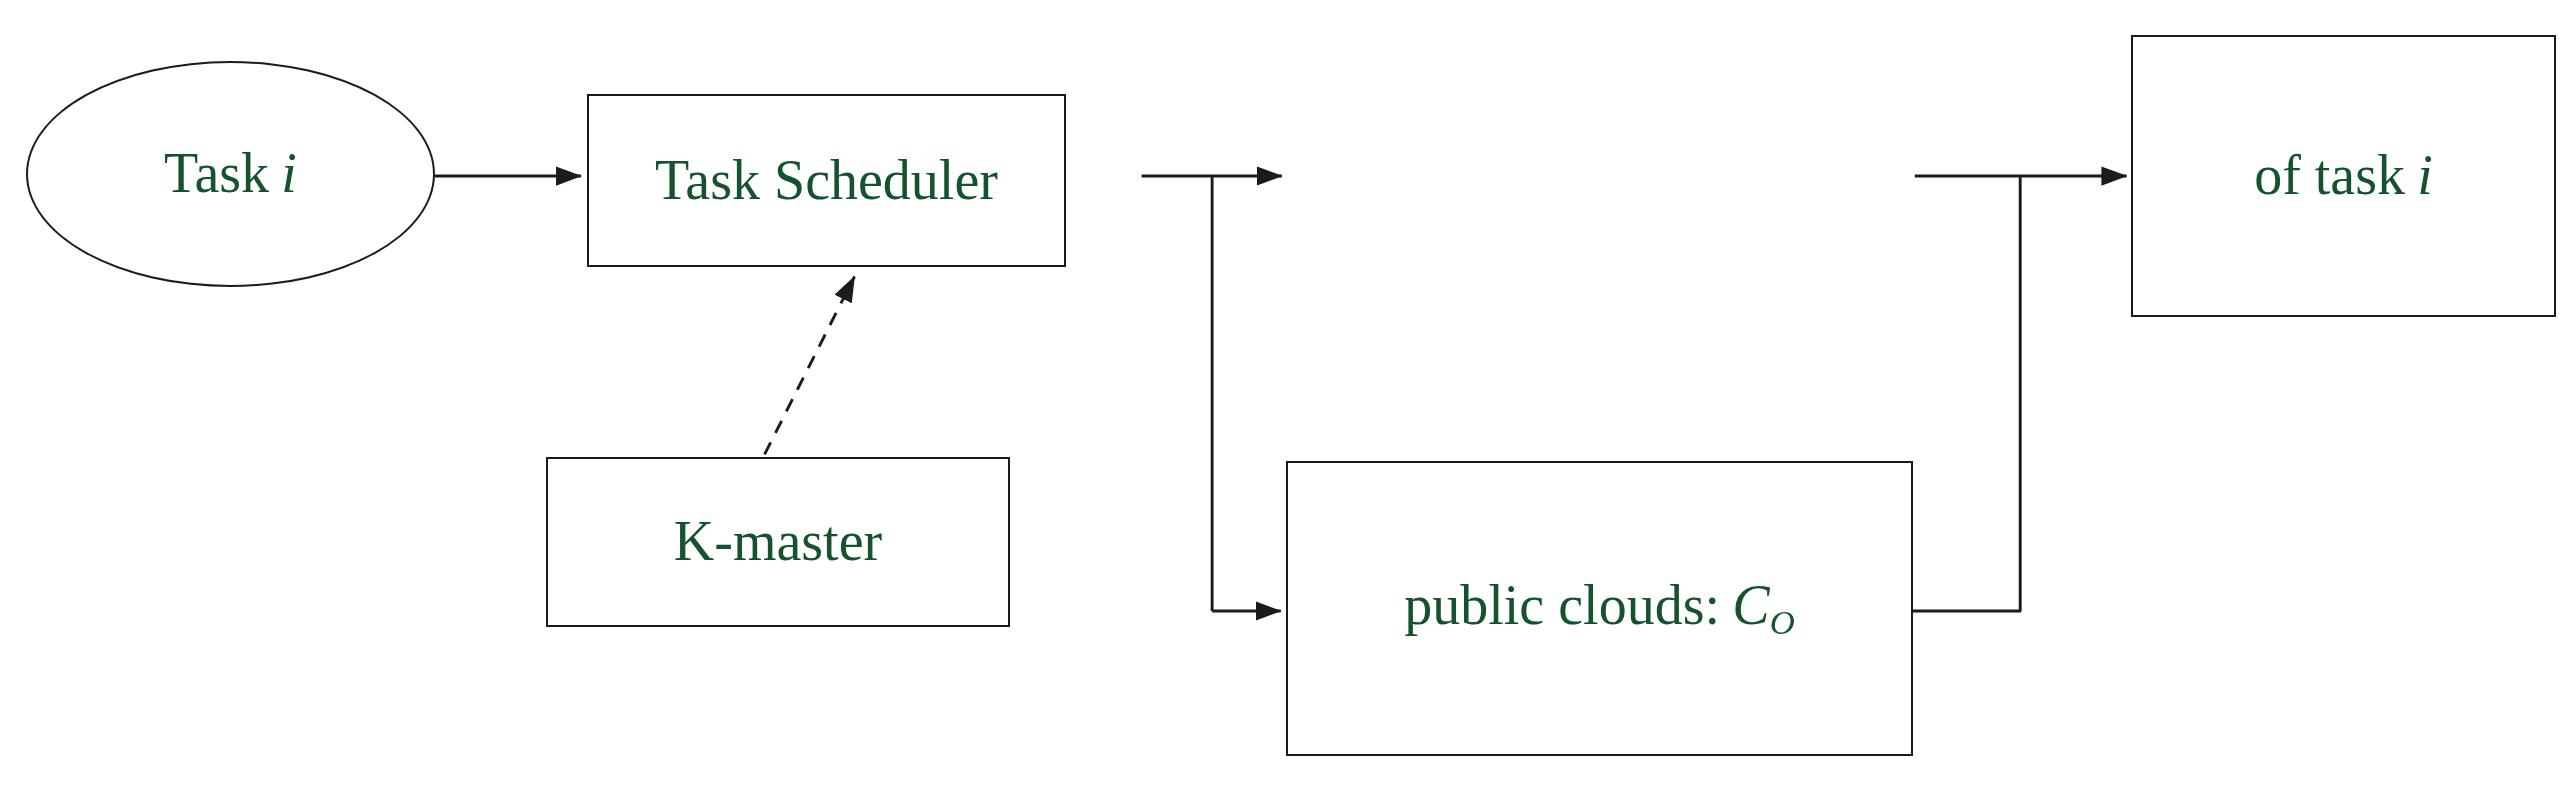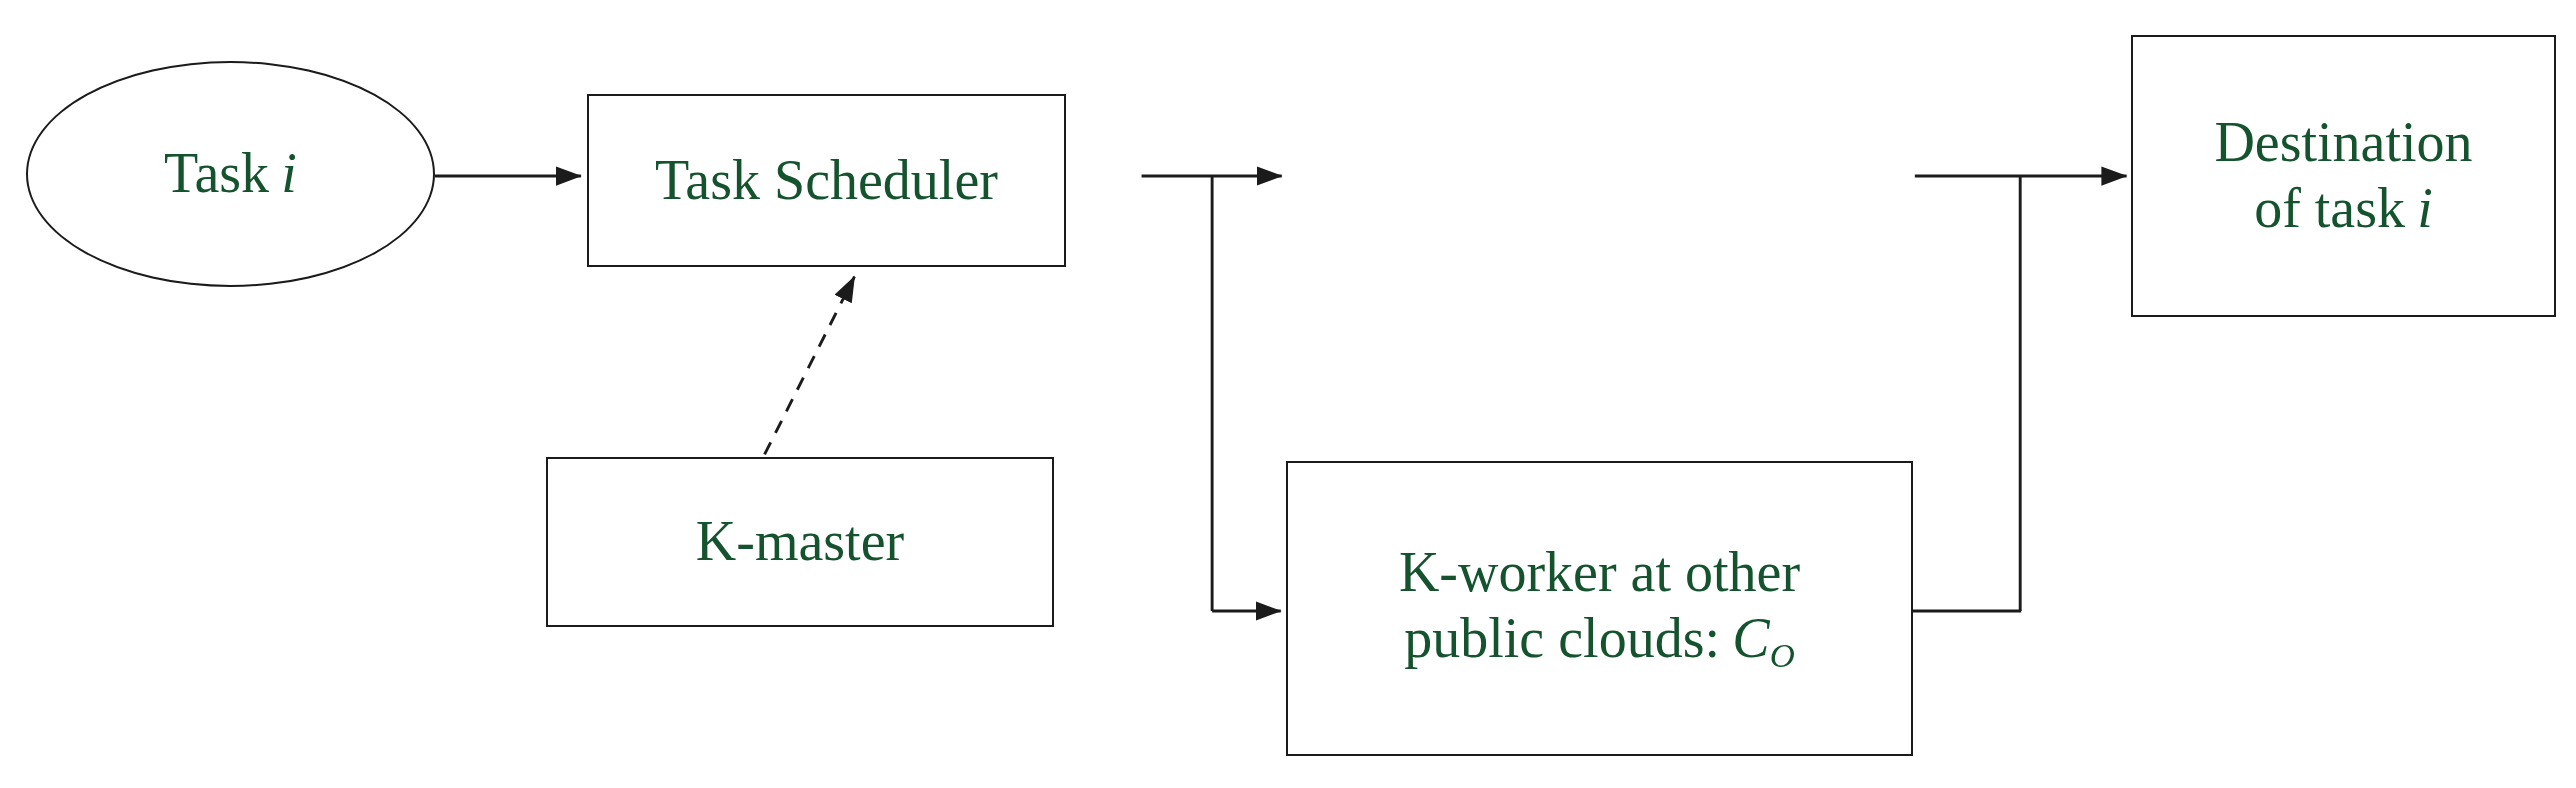--- a/index.html
+++ b/index.html
@@ -23,21 +23,21 @@
     display:flex;flex-direction:column;
     align-items:center;justify-content:center;
     text-align:center;
     font-size:56px;
     line-height:1.17;
     white-space:nowrap;
   }
   .ellipse{border-radius:50%;}
   .node-task       {left:26px;  top:61px;  width:409px; height:226px;}
   .node-scheduler  {left:587px; top:94px;  width:479px; height:173px;}
-  .node-kmaster    {left:546px; top:457px; width:508px; height:170px;}
+  .node-kmaster    {left:546px; top:457px; width:464px; height:170px;}
   .node-private    {left:1287px;top:33px;  width:628px; height:285px;}
   .node-public     {left:1286px;top:461px; width:627px; height:295px;}
   .node-destination{left:2131px;top:35px;  width:425px; height:282px;}
   .var{font-style:italic;margin-left:0.22em;}
   .sym{font-style:italic;margin-left:0.22em;}
   .sub{font-style:italic;font-size:0.62em;vertical-align:-0.3em;letter-spacing:0;}
   .line{display:block;}
   .row{display:inline-block;}
 </style>
 </head>
@@ -76,23 +76,21 @@
   <div class="node node-scheduler">
     <span>Task Scheduler</span>
   </div>
 
   <div class="node node-kmaster">
     <span>K-master</span>
   </div>
 
 
   <div class="node node-public">
-    <span class="line">K-worker at other</span>
     <span class="line"><span>public clouds:</span><span class="sym"><span>C</span><span class="sub">O</span></span></span>
   </div>
 
   <div class="node node-destination">
-    <span class="line">Destination</span>
     <span class="line"><span>of task</span><span class="var">i</span></span>
   </div>
 
 </div>
 
 
 </body></html>

